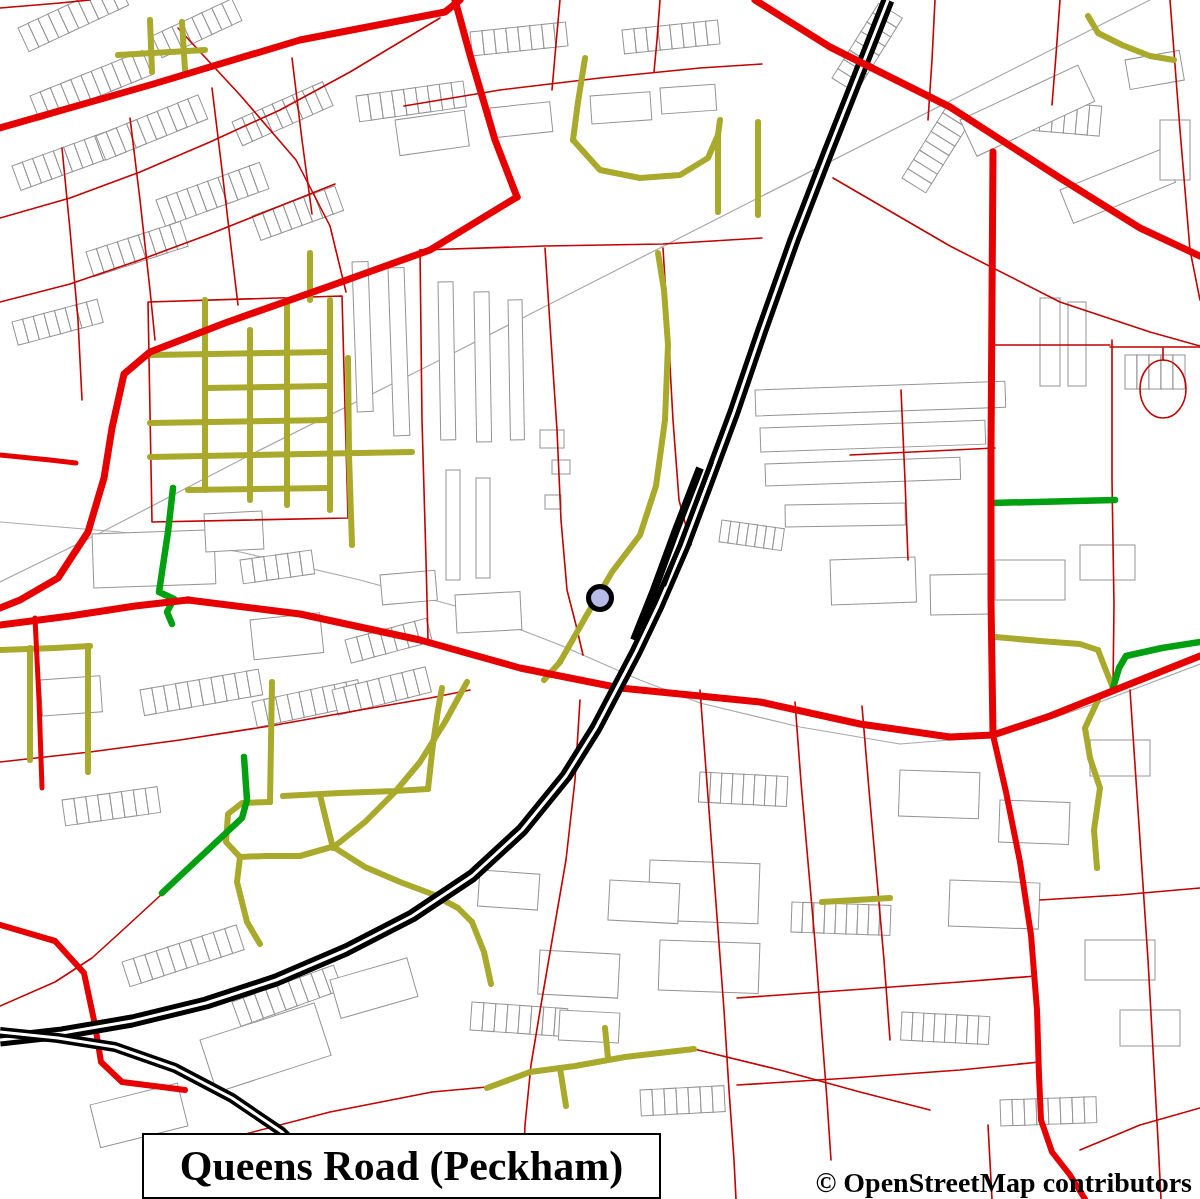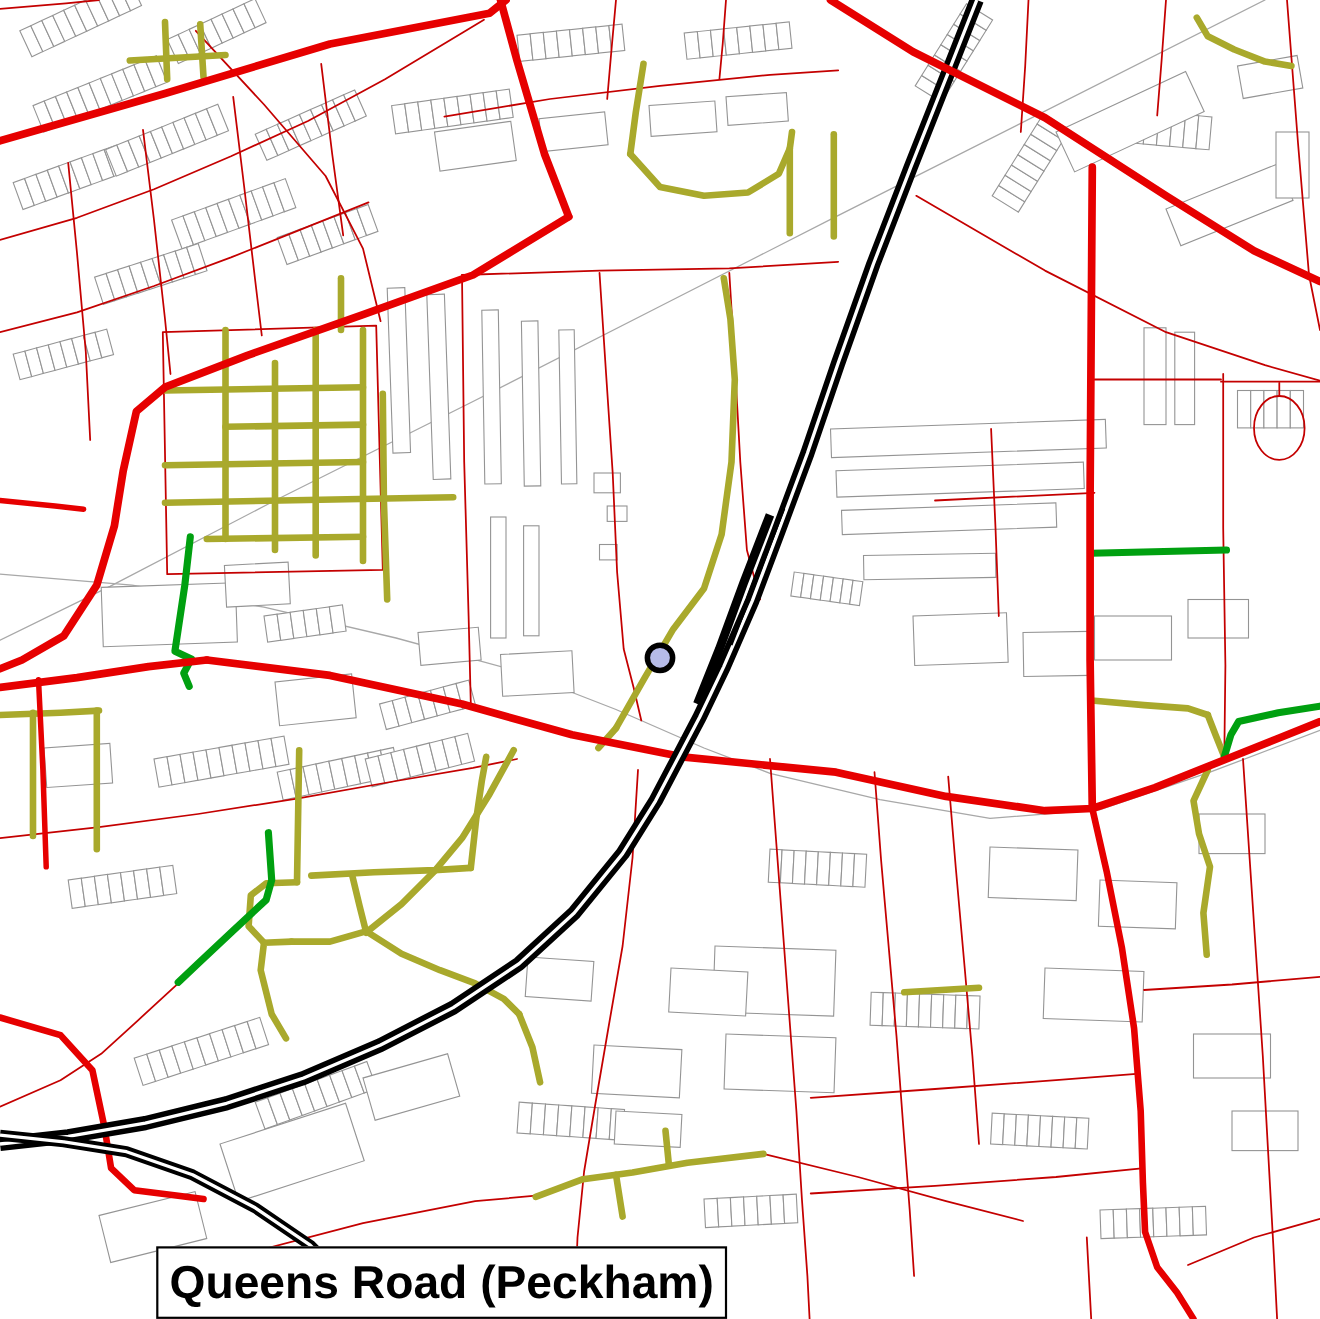--- a/index.html
+++ b/index.html
@@ -1,17 +1,17 @@
 <!DOCTYPE html>
 <html><head>
 <meta charset="utf-8">
 <style>
   html,body{margin:0;padding:0;background:#fff;}
   #stage{position:relative;width:1200px;height:1199px;overflow:hidden;background:#ffffff;
-         font-family:Liberation Sans, sans-serif;}
+         font-family:Liberation Serif, serif;}
   #map-svg{position:absolute;left:0;top:0;}
   .title-box{position:absolute;left:142px;top:1133px;width:519px;height:66px;
              background:#ffffff;border:2px solid #000;box-sizing:border-box;
              display:flex;align-items:center;justify-content:center;}
   .title-box span{font-weight:bold;font-size:42px;color:#000;white-space:nowrap;}
   .attribution{position:absolute;right:8px;bottom:2px;text-align:right;
                font-weight:bold;font-size:28px;line-height:1.04;color:#000;}
 </style>
 </head>
 <body>
@@ -502,14 +502,15 @@
       <polyline points="712,462 688,524 664,586" fill="none" stroke="#000000" stroke-width="4" stroke-linecap="butt" stroke-linejoin="round"></polyline>
       <polyline points="755,0 830,47 950,107 1060,178 1140,228 1200,256" fill="none" stroke="#e60000" stroke-width="7" stroke-linecap="round" stroke-linejoin="round"></polyline>
       <circle cx="600" cy="598" r="11.5" fill="#b6bbe8" stroke="#000000" stroke-width="5"></circle>
     </svg>
 
   <div class="title-box">
     <span>Queens Road (Peckham)</span>
   </div>
 
   <div class="attribution">
+    <div>© OpenStreetMap contributors</div>
   </div>
 </div>
 
 </body></html>

